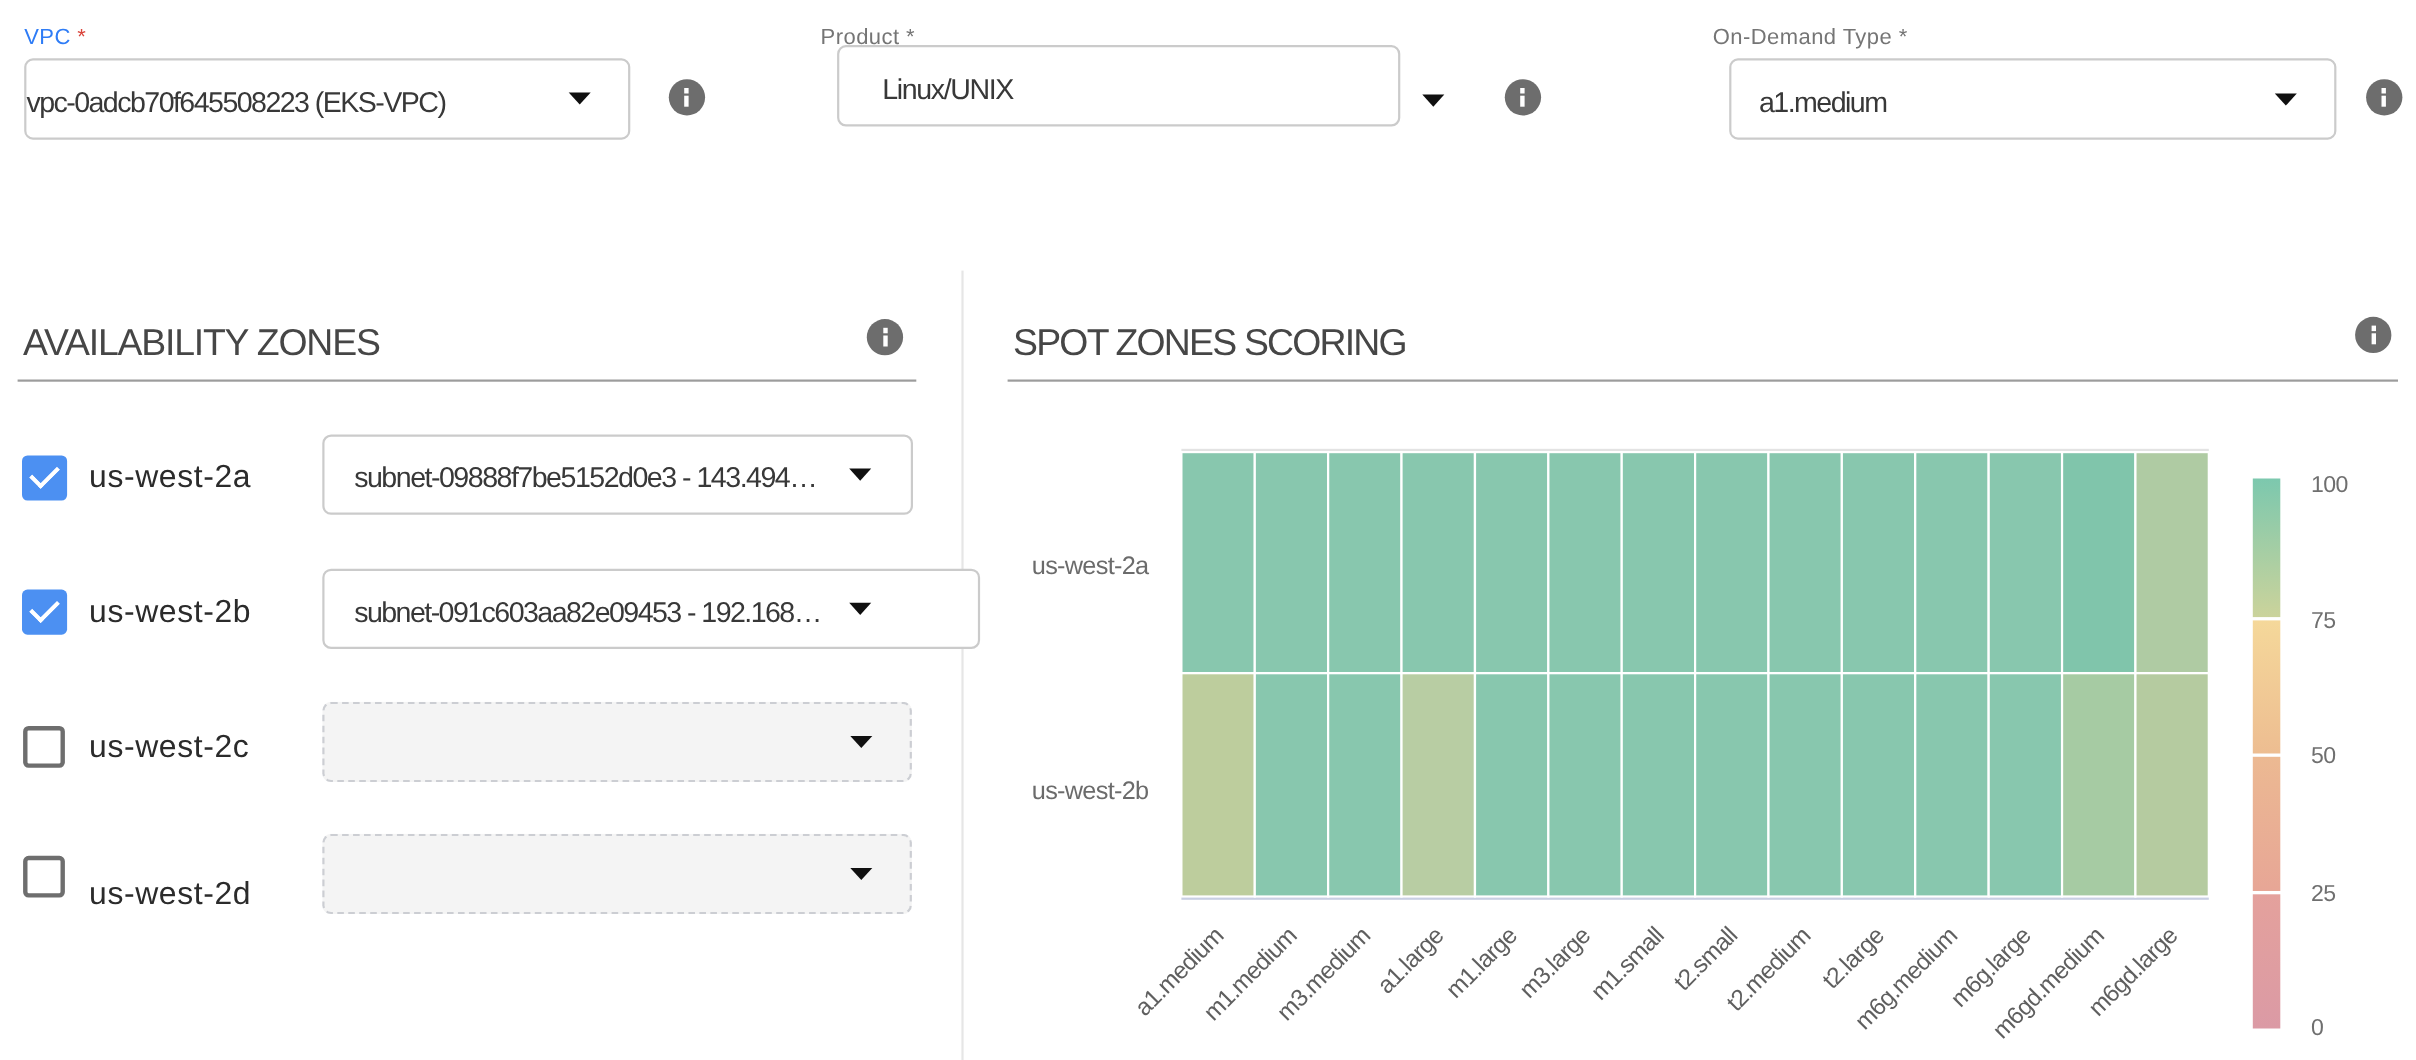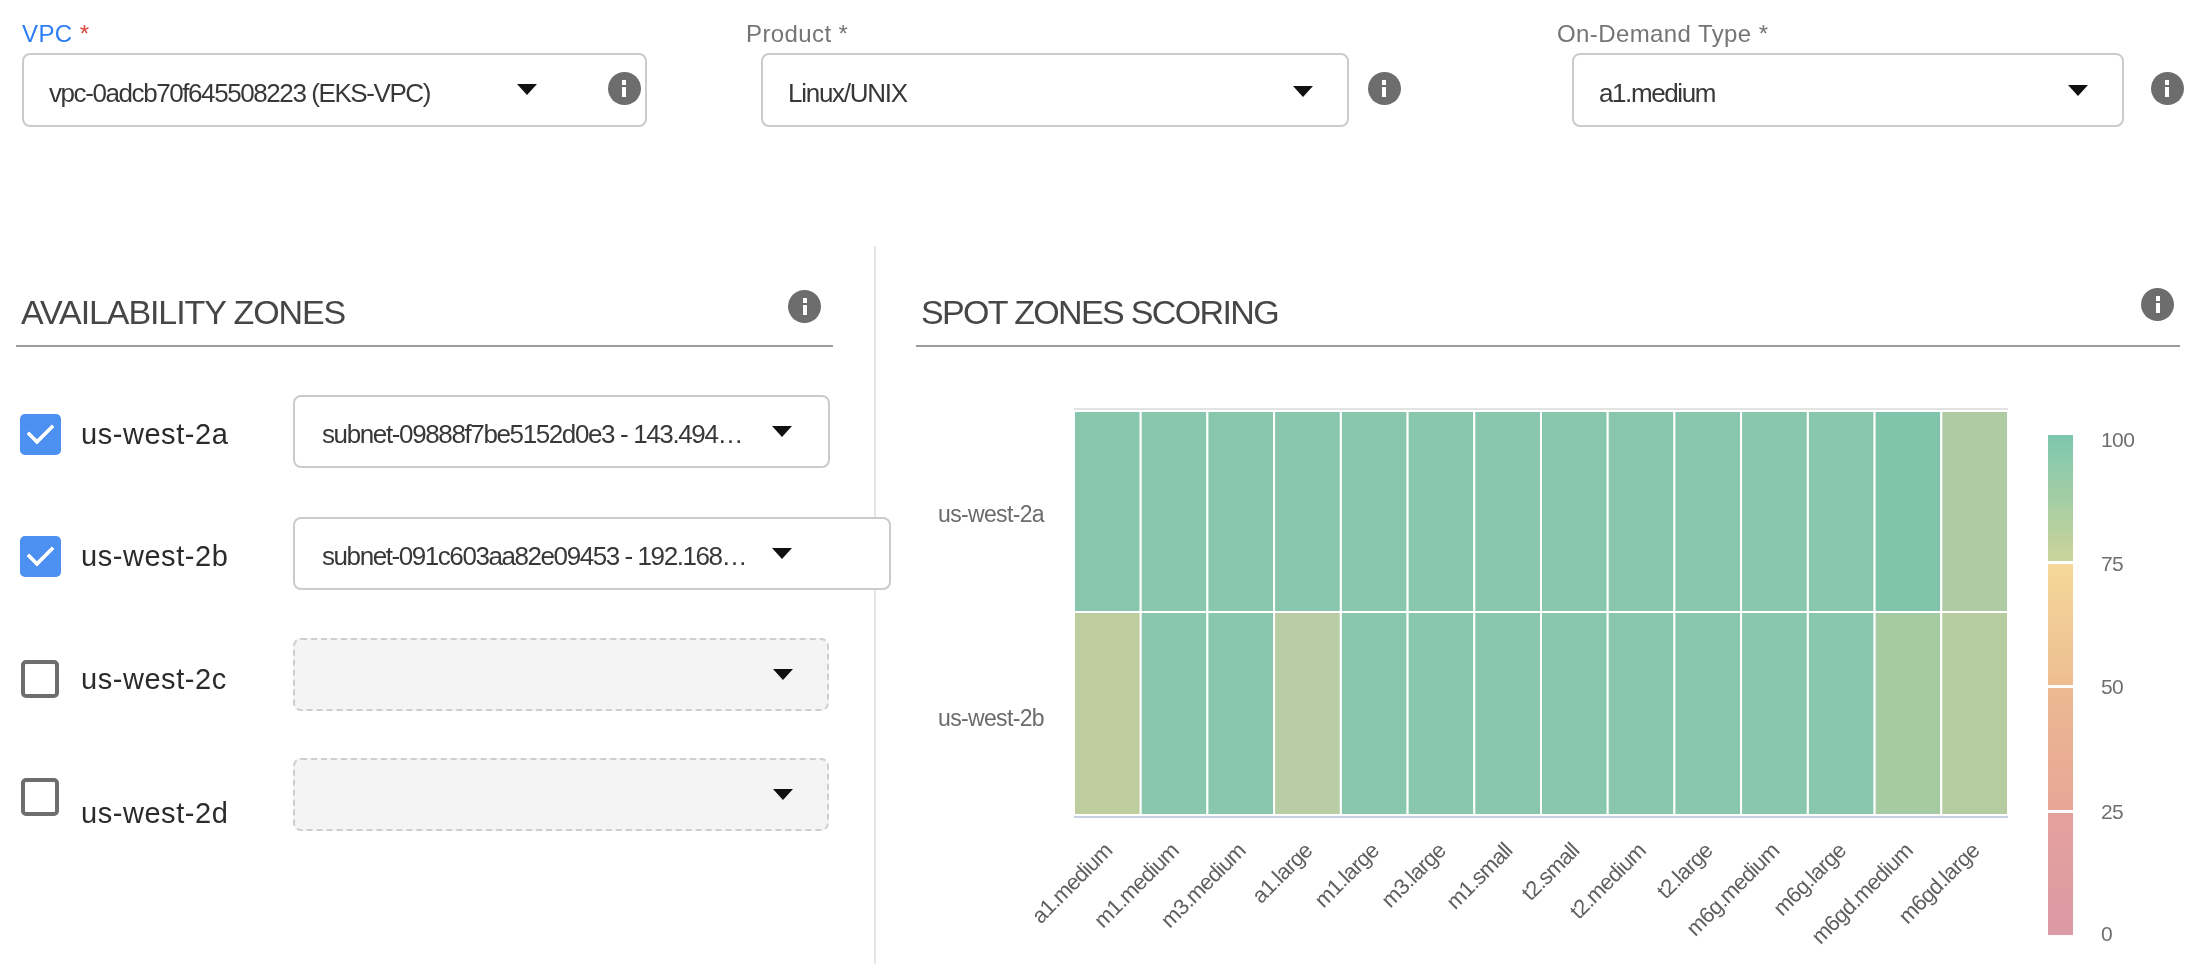--- a/index.html
+++ b/index.html
@@ -1,18 +1,18 @@
 <!DOCTYPE html>
 <html><head>
 <meta charset="utf-8">
 <style>
 * { margin:0; padding:0; box-sizing:border-box; -webkit-font-smoothing:antialiased; }
 html,body { width:2196px; height:964px; background:#fff; font-family:"Liberation Sans", sans-serif; overflow:hidden; }
 .abs { position:absolute; }
-.toplbl { position:absolute; top:24px; font-size:24px; line-height:20px; color:#757575; letter-spacing:0.4px;text-align:right; }
+.toplbl { position:absolute; top:24px; font-size:20px; line-height:20px; color:#757575; letter-spacing:0.4px;text-align:right; }
 .sel { position:absolute; height:74px; border:2px solid #cbcbcb; border-radius:8px; background:#fff;
        display:flex; align-items:center; padding-top:6px; font-size:26px; color:#383838; }
 .caret { position:absolute; width:0; height:0; border-left:10.5px solid transparent;
           border-right:10.5px solid transparent; border-top:11px solid #101010; }
 .info { position:absolute; width:33px; height:33px; border-radius:50%; background:#6d6d6d; }
 .idot { position:absolute; left:14.5px; top:8px; width:4px; height:5px; background:#fff; }
 .istem { position:absolute; left:14.5px; top:15px; width:4px; height:10px; background:#fff; }
 .hdr { position:absolute; top:298px; font-size:34px; line-height:28px; color:#464646; }
 .hrule { position:absolute; height:2px; background:#9c9c9c; }
 .cb { position:absolute; width:41px; height:41px; border-radius:5px; background:#4c90f2; }
@@ -27,22 +27,22 @@
 .cbl { font-size:21px; fill:#6f6f6f; font-family:"Liberation Sans", sans-serif; letter-spacing:-0.6px; }
 .rl { font-size:23px; fill:#6b6b6b; font-family:"Liberation Sans", sans-serif; letter-spacing:-0.65px; }
 </style>
 </head>
 <body>
 
 <div class="toplbl" style="left:22px"><span style="color:#2e7cf6">VPC</span> <span style="color:#da453c">*</span></div>
 <div class="toplbl" style="left:746px">Product *</div>
 <div class="toplbl" style="left:1557px">On-Demand Type *</div>
 
-<div class="sel" style="left:22px; top:53px; width:625px; padding-left:25px; letter-spacing:-1.42px">vpc-0adcb70f645508223 (EKS-VPC)</div>
-<div class="sel" style="left:761px; top:53px; width:588px; padding-left:25px; letter-spacing:-1.26px">Linux/UNIX</div>
+<div class="sel" style="left:22px; top:53px; width:551px; letter-spacing:-1.42px">vpc-0adcb70f645508223 (EKS-VPC)</div>
+<div class="sel" style="left:761px; top:41px; width:512px; padding-left:39px; letter-spacing:-1.26px">Linux/UNIX</div>
 <div class="sel" style="left:1572px; top:53px; width:552px; padding-left:25px; letter-spacing:-1.4px">a1.medium</div>
 <div class="caret" style="left:516.8px;top:84.2px"></div>
 <div class="caret" style="left:1292.5px;top:85.5px"></div>
 <div class="caret" style="left:2068.0px;top:84.5px"></div>
 <div class="info" style="left:607.5px;top:71.5px">
     <span class="idot"></span>
     <span class="istem"></span>
   </div>
 <div class="info" style="left:1367.5px;top:71.5px">
     <span class="idot"></span>

